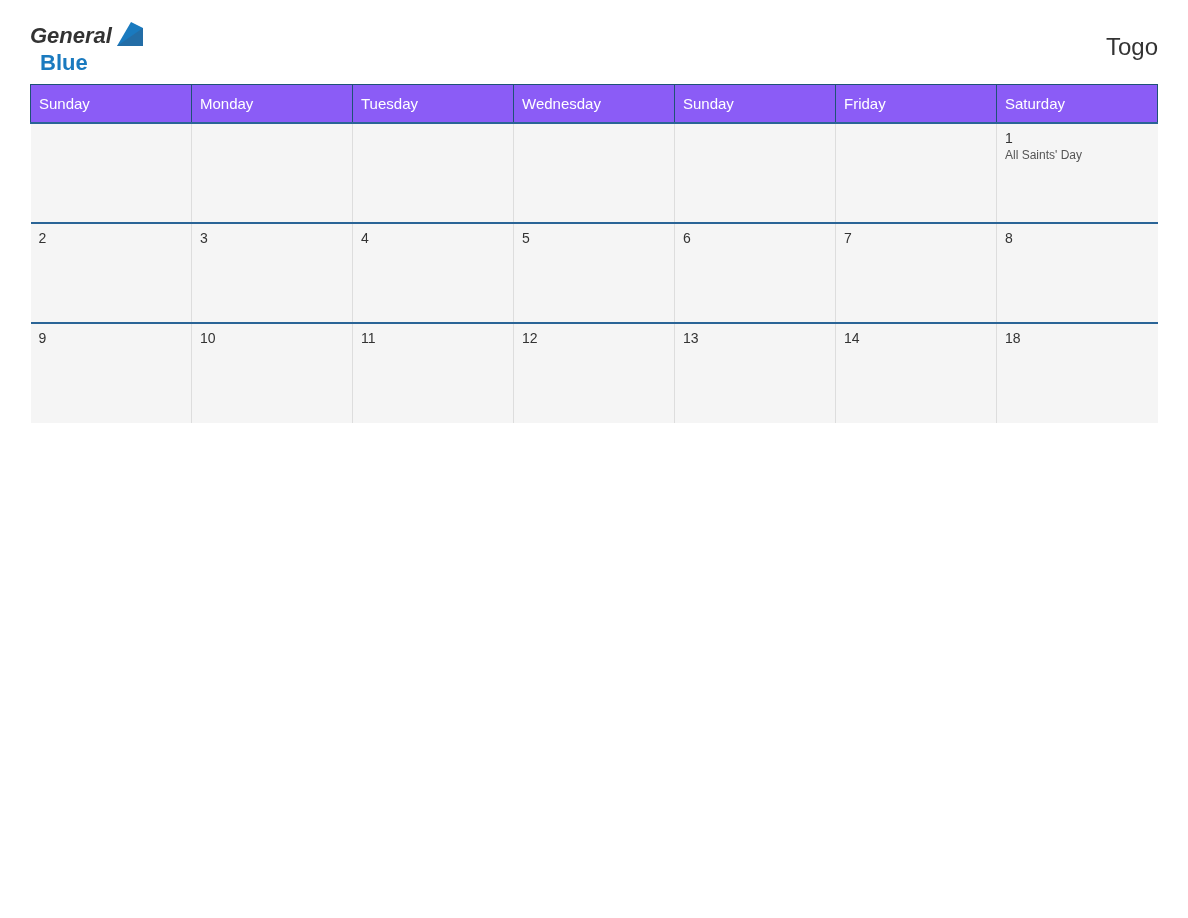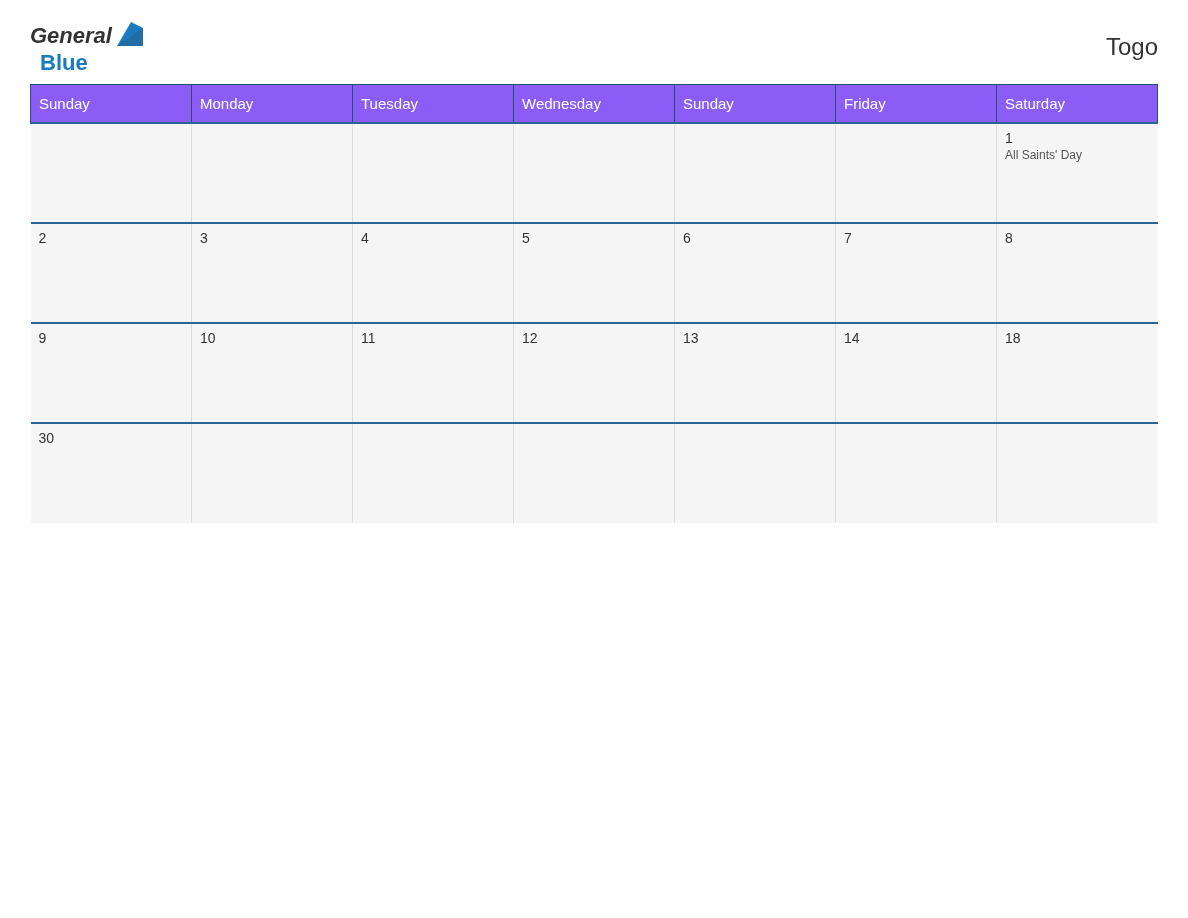--- a/index.html
+++ b/index.html
@@ -188,25 +188,14 @@
         <td>
           <span class="day-num">13</span>
         </td>
         <td>
           <span class="day-num">14</span>
         </td>
         <td>
           <span class="day-num">18</span>
         </td>
       </tr>
-      <tr class="last-row">
-        <td>
-          <span class="day-num">30</span>
-        </td>
-        <td class="empty-cell"></td>
-        <td class="empty-cell"></td>
-        <td class="empty-cell"></td>
-        <td class="empty-cell"></td>
-        <td class="empty-cell"></td>
-        <td class="empty-cell"></td>
-      </tr>
     </tbody>
 </table>
 
 </body></html>

